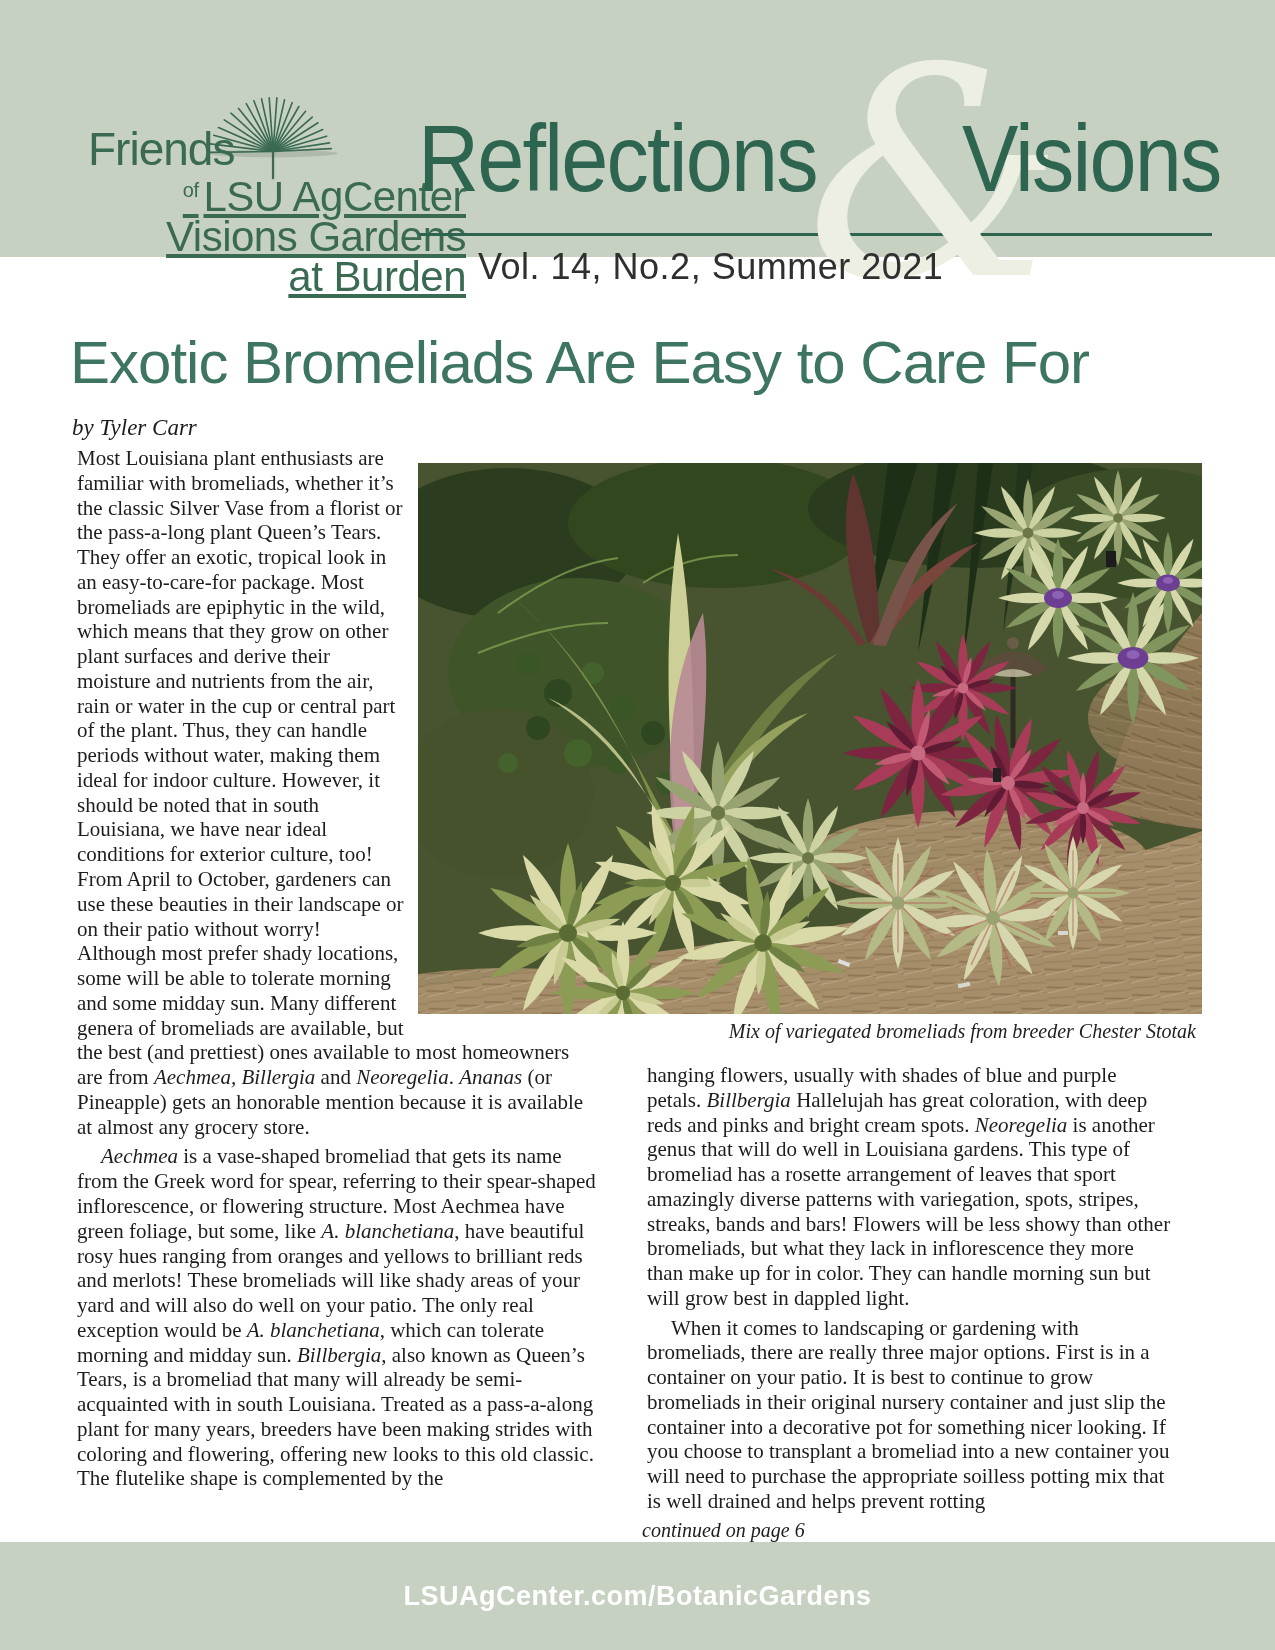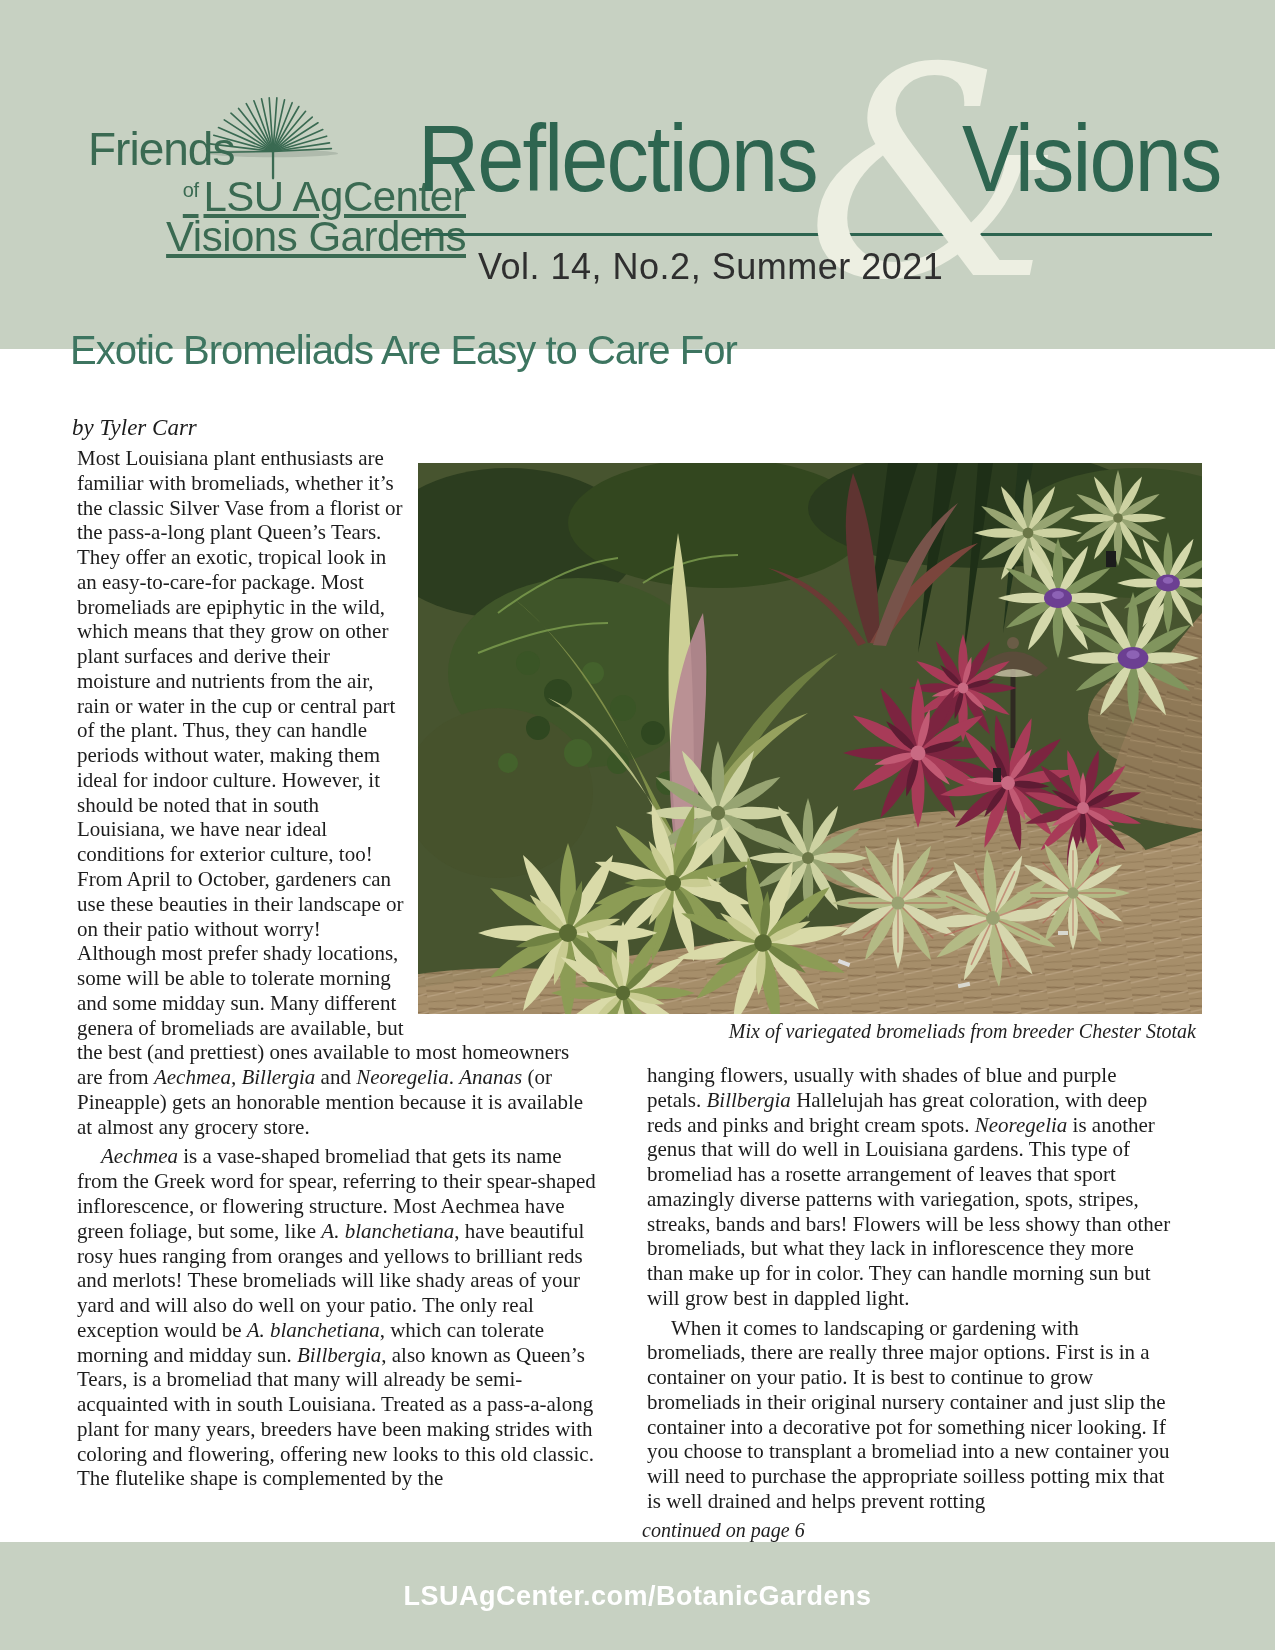--- a/index.html
+++ b/index.html
@@ -1,40 +1,40 @@
 <!DOCTYPE html>
 <html><head>
 <meta charset="utf-8">
 <style>
   html,body { margin:0; padding:0; background:#ffffff; }
   .page { position:relative; width:1275px; height:1650px; background:#ffffff; overflow:hidden;
           font-family:"Liberation Sans", sans-serif; }
 
   
-  .masthead { position:absolute; left:0; top:0; width:1275px; height:349px; background:#c7d1c2; }
+  .masthead { position:absolute; left:0; top:0; width:1275px; height:257px; background:#c7d1c2; }
   .rule { position:absolute; left:420px; top:233px; width:792px; height:3px; background:#2d6450; z-index:0; }
   .amp  { position:absolute; left:806px; top:30px; font:italic 290px/1 "DejaVu Serif", serif;
           color:#edefe2; z-index:1; user-select:none; }
   .mast-title { position:absolute; font-size:94px; line-height:1; color:#2e6550; letter-spacing:-2px;
           transform:scaleX(.9); transform-origin:0 0; z-index:2; white-space:nowrap; }
   .refl { left:418px; top:112px; }
   .vis  { left:962px; top:112px; }
   .issue { position:absolute; left:478px; top:246px; font-size:36px; color:#2f2f2f; z-index:2; letter-spacing:.5px; }
 
   
   .logo { position:absolute; left:65px; top:0; width:410px; height:308px; color:#3a6a52; }
   .logo .l1 { position:absolute; left:23px; top:126px; font-size:46px; line-height:1; letter-spacing:-1px; }
   .logo .l2, .logo .l3, .logo .l4 { position:absolute; left:5px; width:396px; text-align:right;
           font-size:42px; line-height:1; letter-spacing:-.5px;text-decoration:underline; }
   .logo .l2 { top:176px; } .logo .l3 { top:216px; } .logo .l4 { top:256px; }
   .logo .of { font-size:20px; position:relative; top:-14px; margin-right:5px; }
   .palm { position:absolute; left:138px; top:96px; width:142px; height:88px; }
 
   
-  .title { position:absolute; left:70px; top:328px; margin:0; font-size:40px; font-weight:400;
+  .title { position:absolute; left:70px; top:328px; margin:0; font-size:60px; font-weight:400;
            color:#3d7560; letter-spacing:-1px; white-space:nowrap; }
   .byline { position:absolute; left:72px; top:415px; font:italic 23px "Liberation Serif", serif; color:#1c1c1c; }
 
   .bodycol { position:absolute; font:21px/1.18 "Liberation Serif", serif; color:#1d1d1d; }
   .col1 { left:72px; top:441px; width:533px; }
   .col2 { left:642px; top:1058px; width:535px; }
   .bodycol p { margin:5px; }
   .bodycol p.ind { text-indent:24px; }
   .bodycol em { font-style:italic; }
   .spacer { float:right; width:201px; height:593px; }
@@ -81,20 +81,21 @@
           <path d="M70,58 L122,35"></path>
             <path d="M70,58 L126,42"></path>
             <path d="M70,58 L129,49"></path>
           <path d="M70,58 L131,55"></path>
           <path d="M70,58 L70,86" stroke-width="2.4"></path>
         </g>
       </svg>
       <div class="l1">Friends</div>
       <div class="l2"><span class="of">of</span><span>LSU AgCenter</span></div>
       <div class="l3">Visions Gardens</div>
+      <div class="l4">at Burden</div>
     </div>
 
     <div class="rule"></div>
     <div class="amp">&amp;</div>
     <div class="mast-title refl">Reflections</div>
     <div class="mast-title vis">Visions</div>
     <div class="issue">Vol. 14, No.2, Summer 2021</div>
   </header>
 
   <h1 class="title">Exotic Bromeliads Are Easy to Care For</h1>

